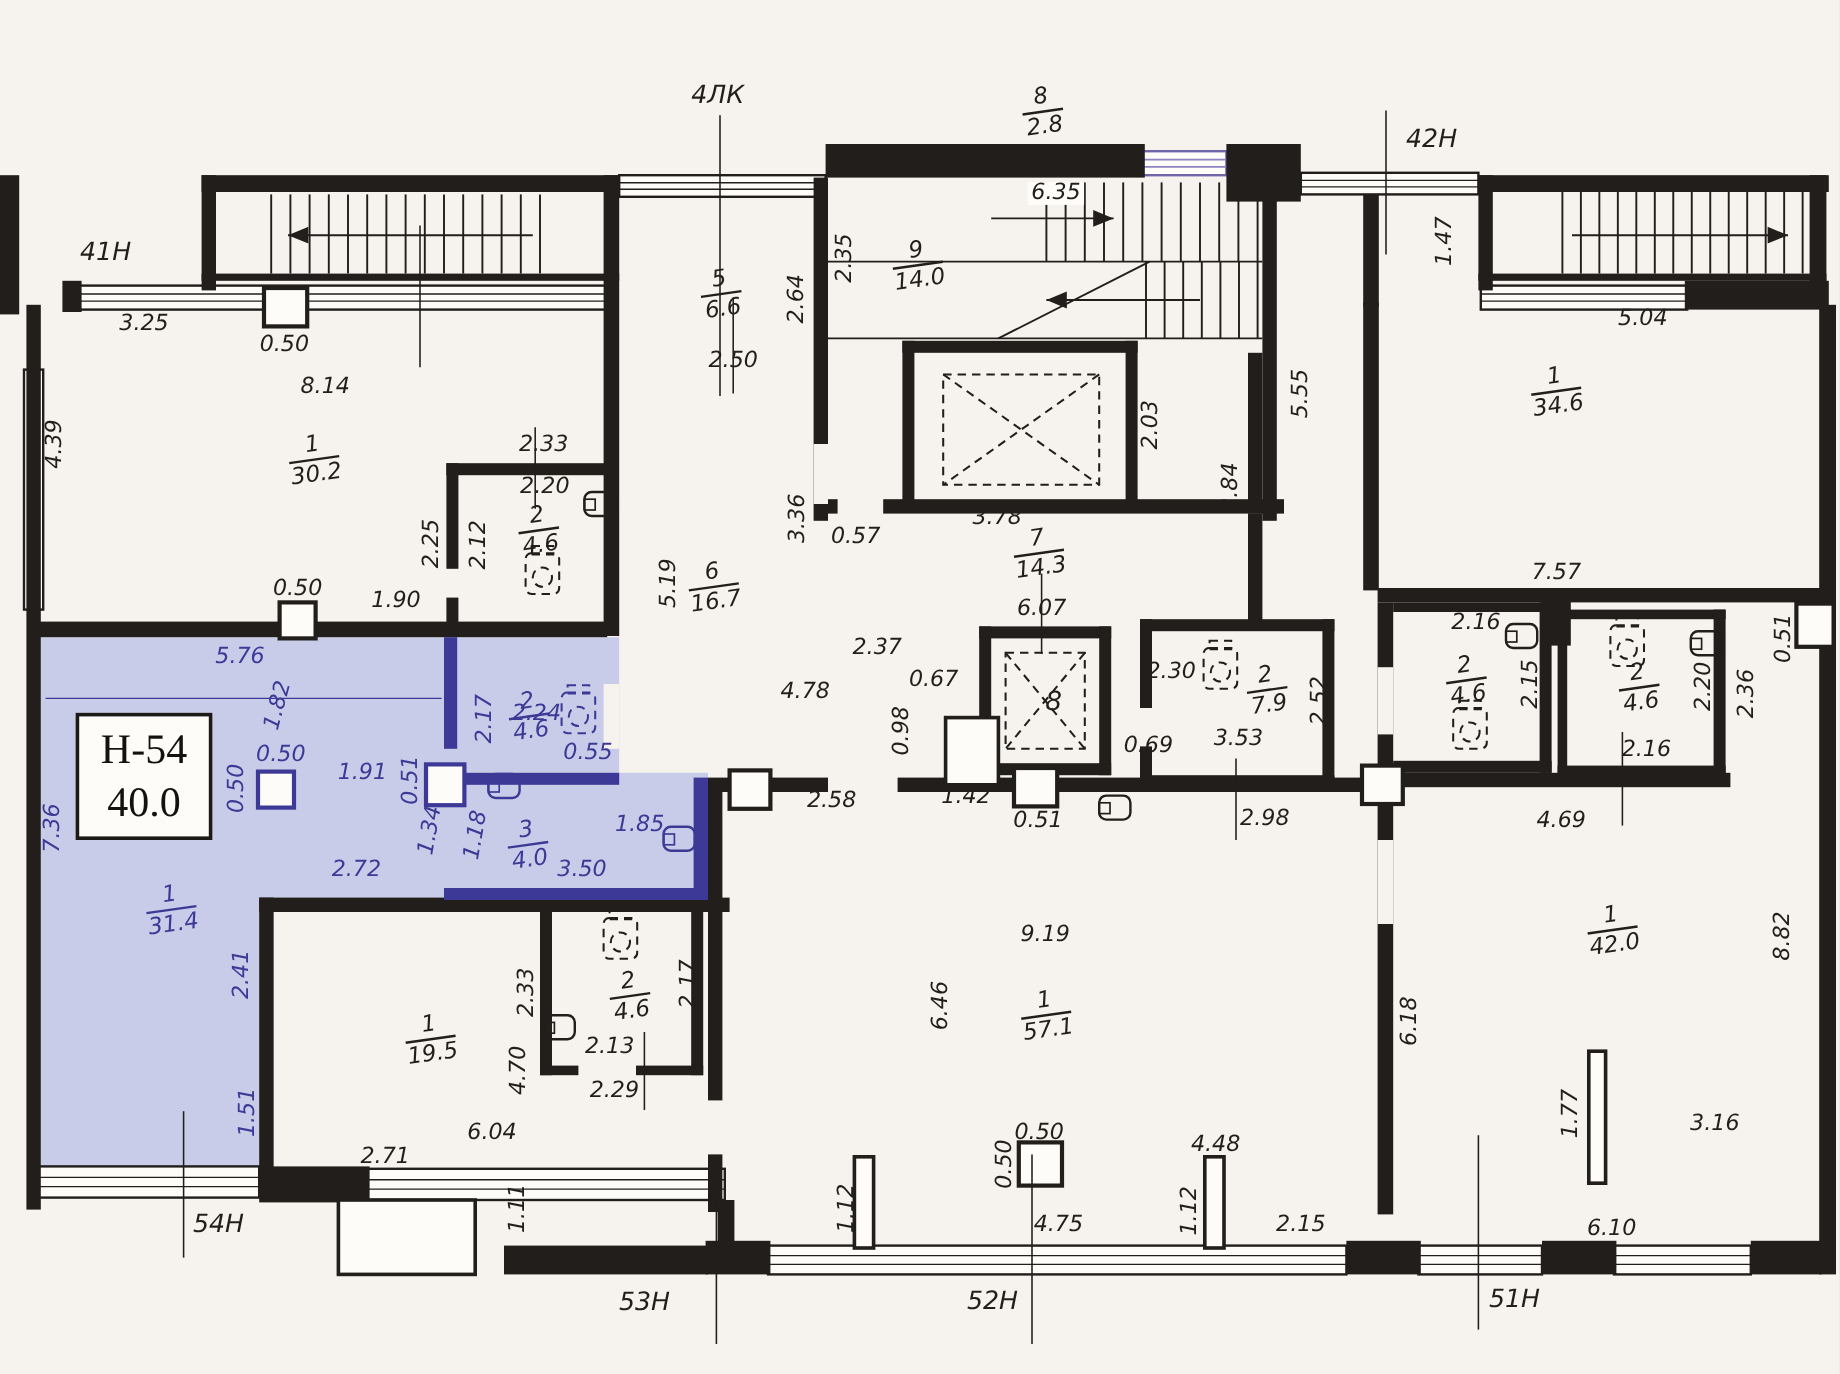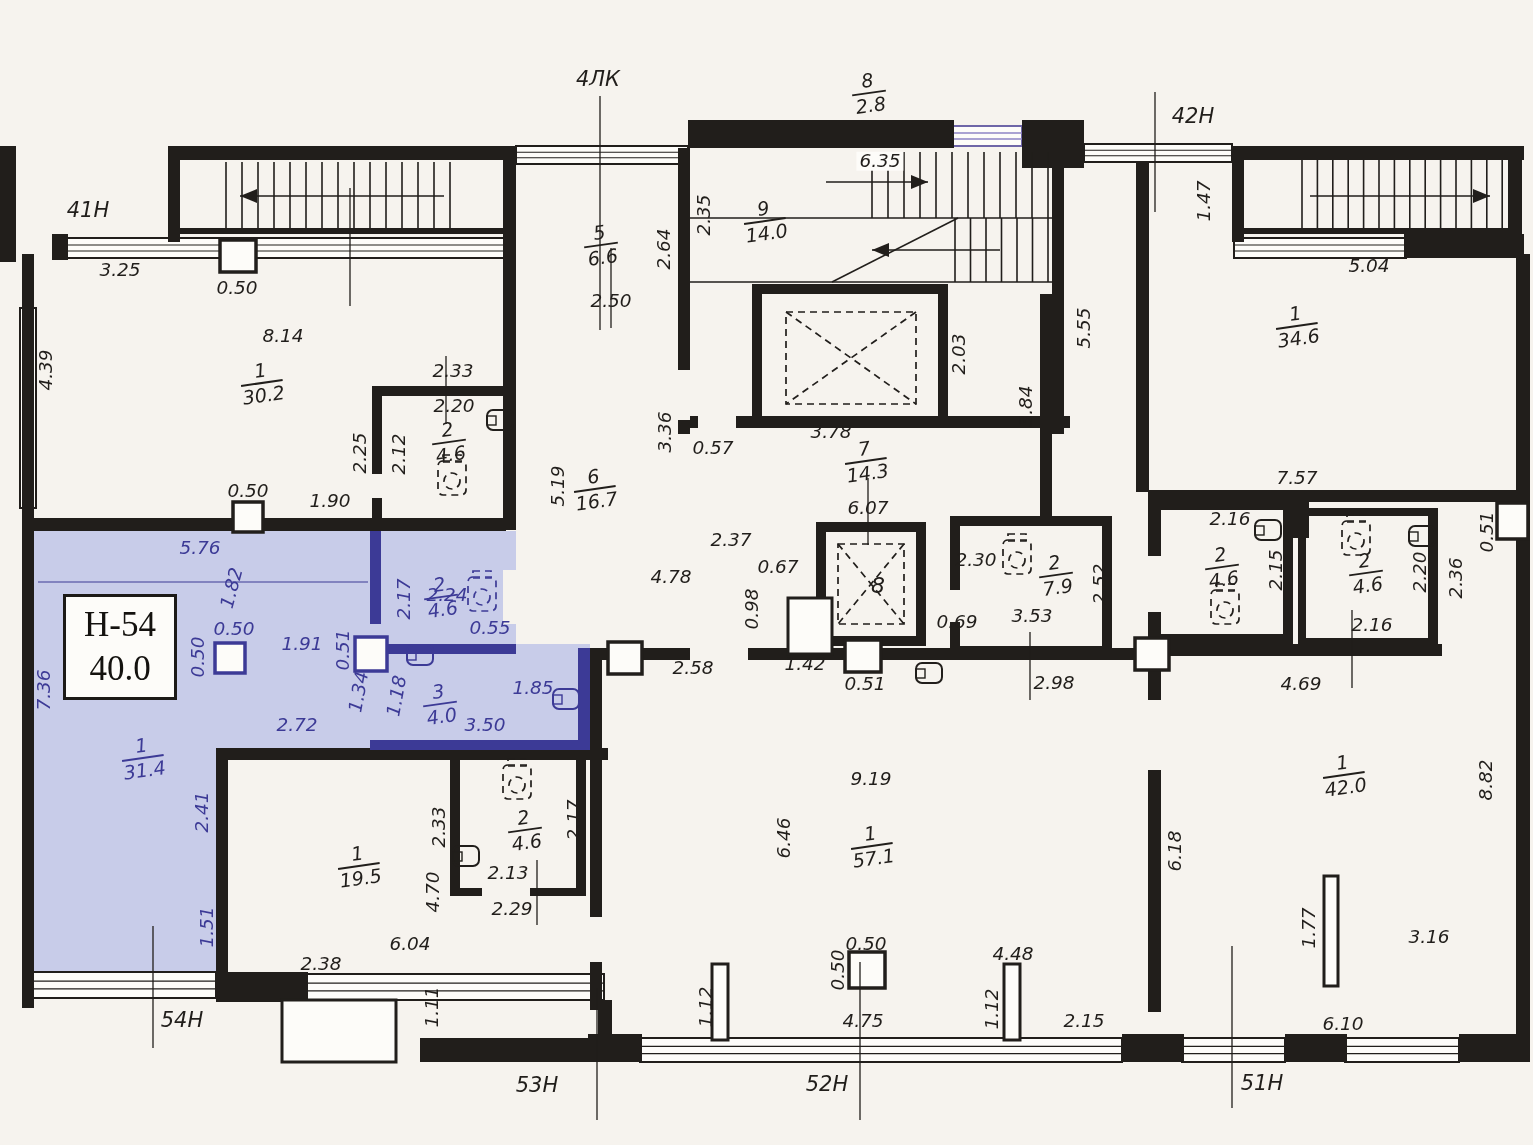--- a/index.html
+++ b/index.html
@@ -293,21 +293,21 @@
         <line x1="537" y1="860" x2="537" y2="925" class="axisline"></line>
         <line x1="446" y1="356" x2="446" y2="424" class="axisline"></line>
         <line x1="1030" y1="632" x2="1030" y2="700" class="axisline"></line>
         <line x1="611" y1="248" x2="611" y2="328" class="axisline"></line>
         <line x1="38" y1="582" x2="368" y2="582" class="navyline"></line>
       </g>
     </svg>
   <div id="labels">
       <div class="lbl dim b" style="left: 120px; top: 270px; transform: translate(-50%, -50%) rotate(0deg);">3.25</div>
       <div class="lbl dim b" style="left: 237px; top: 288px; transform: translate(-50%, -50%) rotate(0deg);">0.50</div>
-      <div class="lbl dim b" style="left: 271px; top: 336px; transform: translate(-50%, -50%) rotate(0deg); margin-left: 12px;">8.14</div>
+      <div class="lbl dim b" style="left: 271px; top: 323px; transform: translate(-50%, -50%) rotate(0deg);">8.14</div>
       <div class="lbl dim b" style="left: 46px; top: 370px; transform: translate(-50%, -50%) rotate(-90deg);">4.39</div>
       <div class="lbl dim b" style="left: 453px; top: 371px; transform: translate(-50%, -50%) rotate(0deg);">2.33</div>
       <div class="lbl dim b" style="left: 454px; top: 406px; transform: translate(-50%, -50%) rotate(0deg);">2.20</div>
       <div class="lbl dim b" style="left: 360px; top: 453px; transform: translate(-50%, -50%) rotate(-90deg);">2.25</div>
       <div class="lbl dim b" style="left: 399px; top: 454px; transform: translate(-50%, -50%) rotate(-90deg);">2.12</div>
       <div class="lbl dim b" style="left: 248px; top: 491px; transform: translate(-50%, -50%) rotate(0deg);">0.50</div>
       <div class="lbl dim b" style="left: 330px; top: 501px; transform: translate(-50%, -50%) rotate(0deg);">1.90</div>
       <div class="lbl dim b" style="left: 611px; top: 301px; transform: translate(-50%, -50%) rotate(0deg); font-style: italic;">2.50</div>
       <div class="lbl dim b" style="left: 664px; top: 249px; transform: translate(-50%, -50%) rotate(-90deg);">2.64</div>
       <div class="lbl dim b" style="left: 704px; top: 215px; transform: translate(-50%, -50%) rotate(-90deg);">2.35</div>
@@ -340,31 +340,31 @@
       <div class="lbl dim b" style="left: 1276px; top: 570px; transform: translate(-50%, -50%) rotate(-90deg);">2.15</div>
       <div class="lbl dim b" style="left: 1420px; top: 572px; transform: translate(-50%, -50%) rotate(-90deg);">2.20</div>
       <div class="lbl dim b" style="left: 1456px; top: 578px; transform: translate(-50%, -50%) rotate(-90deg);">2.36</div>
       <div class="lbl dim b" style="left: 1487px; top: 532px; transform: translate(-50%, -50%) rotate(-90deg);">0.51</div>
       <div class="lbl dim b" style="left: 1372px; top: 625px; transform: translate(-50%, -50%) rotate(0deg);">2.16</div>
       <div class="lbl dim b" style="left: 1301px; top: 666px; transform: translate(-50%, -50%) rotate(0deg); margin-top: 18px;">4.69</div>
       <div class="lbl dim b" style="left: 871px; top: 779px; transform: translate(-50%, -50%) rotate(0deg);">9.19</div>
       <div class="lbl dim b" style="left: 784px; top: 838px; transform: translate(-50%, -50%) rotate(-90deg);">6.46</div>
       <div class="lbl dim b" style="left: 866px; top: 944px; transform: translate(-50%, -50%) rotate(0deg);">0.50</div>
       <div class="lbl dim b" style="left: 838px; top: 970px; transform: translate(-50%, -50%) rotate(-90deg);">0.50</div>
-      <div class="lbl dim b" style="left: 863px; top: 1021px; transform: translate(-50%, -50%) rotate(0deg);">4.75</div>
+      <div class="lbl dim b" style="left: 882px; top: 1021px; transform: translate(-50%, -50%) rotate(0deg);">4.75</div>
       <div class="lbl dim b" style="left: 706px; top: 1007px; transform: translate(-50%, -50%) rotate(-90deg);">1.12</div>
       <div class="lbl dim b" style="left: 1013px; top: 954px; transform: translate(-50%, -50%) rotate(0deg);">4.48</div>
       <div class="lbl dim b" style="left: 992px; top: 1009px; transform: translate(-50%, -50%) rotate(-90deg);">1.12</div>
       <div class="lbl dim b" style="left: 1084px; top: 1021px; transform: translate(-50%, -50%) rotate(0deg);">2.15</div>
       <div class="lbl dim b" style="left: 1175px; top: 851px; transform: translate(-50%, -50%) rotate(-90deg);">6.18</div>
       <div class="lbl dim b" style="left: 1486px; top: 780px; transform: translate(-50%, -50%) rotate(-90deg);">8.82</div>
       <div class="lbl dim b" style="left: 1309px; top: 928px; transform: translate(-50%, -50%) rotate(-90deg);">1.77</div>
       <div class="lbl dim b" style="left: 1429px; top: 937px; transform: translate(-50%, -50%) rotate(0deg);">3.16</div>
       <div class="lbl dim b" style="left: 1343px; top: 1024px; transform: translate(-50%, -50%) rotate(0deg);">6.10</div>
-      <div class="lbl dim b" style="left: 321px; top: 964px; transform: translate(-50%, -50%) rotate(0deg);">2.38</div>
+      <div class="lbl dim b" style="left: 321px; top: 964px; transform: translate(-50%, -50%) rotate(0deg);">2.71</div>
       <div class="lbl dim b" style="left: 410px; top: 944px; transform: translate(-50%, -50%) rotate(0deg);">6.04</div>
       <div class="lbl dim b" style="left: 432px; top: 1007px; transform: translate(-50%, -50%) rotate(-90deg);">1.11</div>
       <div class="lbl dim b" style="left: 439px; top: 827px; transform: translate(-50%, -50%) rotate(-90deg);">2.33</div>
       <div class="lbl dim b" style="left: 433px; top: 892px; transform: translate(-50%, -50%) rotate(-90deg);">4.70</div>
       <div class="lbl dim b" style="left: 508px; top: 873px; transform: translate(-50%, -50%) rotate(0deg);">2.13</div>
       <div class="lbl dim b" style="left: 512px; top: 909px; transform: translate(-50%, -50%) rotate(0deg);">2.29</div>
       <div class="lbl dim b" style="left: 574px; top: 820px; transform: translate(-50%, -50%) rotate(-90deg);">2.17</div>
       <div class="lbl dim n" style="left: 200px; top: 548px; transform: translate(-50%, -50%) rotate(0deg);">5.76</div>
       <div class="lbl dim n" style="left: 232px; top: 588px; transform: translate(-50%, -50%) rotate(-75deg);">1.82</div>
       <div class="lbl dim n" style="left: 234px; top: 629px; transform: translate(-50%, -50%) rotate(0deg);">0.50</div>

